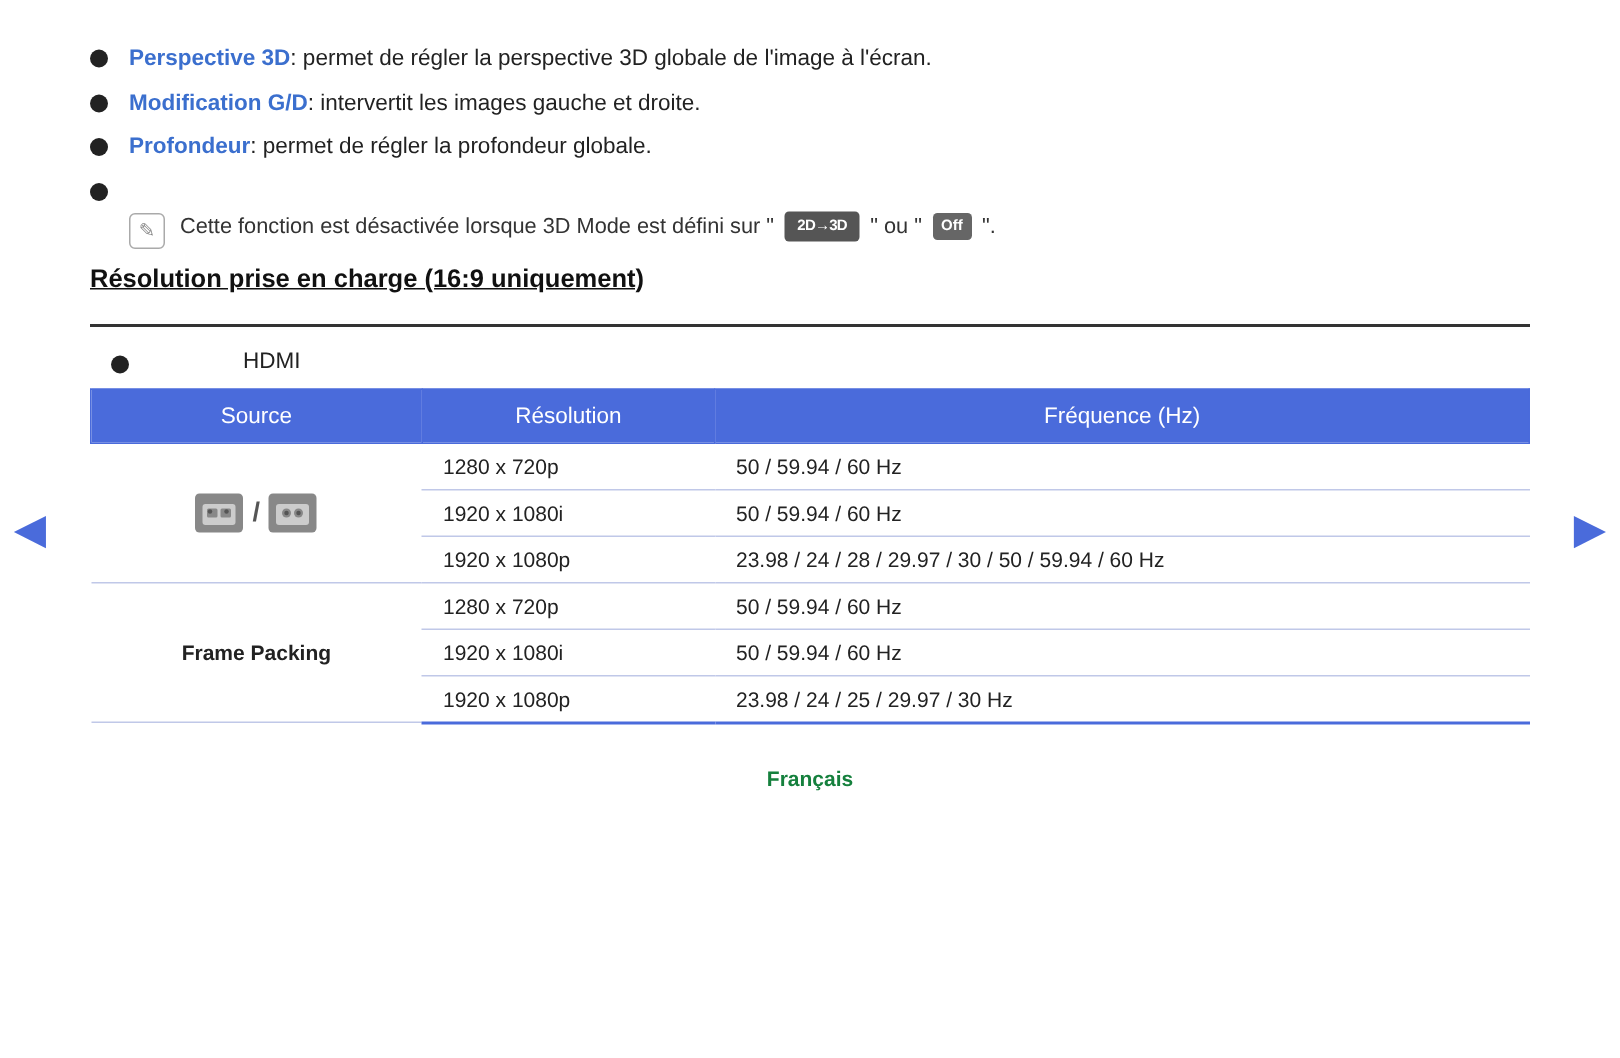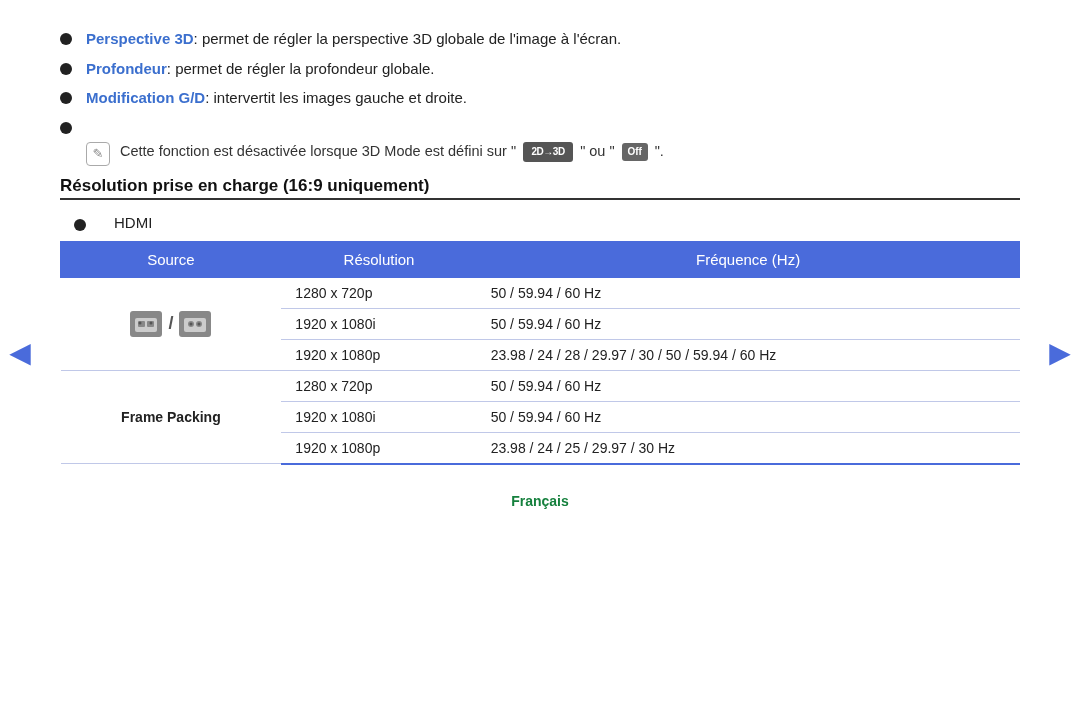--- a/index.html
+++ b/index.html
@@ -120,30 +120,32 @@
       margin: 0 3px;
       vertical-align: middle;
     }
 
     
     .section-heading {
       font-size: 17px;
       font-weight: bold;
       color: #111;
       border-bottom: 2px solid #333;
-      padding-bottom: 2px;
+      padding-bottom: 20px;
       margin-bottom: 14px;
+      text-decoration: underline;
     }
 
     
     .hdmi-bullet {
       display: flex;
       align-items: center;
       margin-bottom: 10px;
       margin-left: 14px;
+      gap: 48px;
     }
 
     
     .res-table {
       width: 100%;
       border-collapse: collapse;
       margin-top: 4px;
       margin-left: 0;
     }
     .res-table thead tr {
@@ -215,27 +217,27 @@
   <ul class="bullet-list">
     <li>
       <span class="bullet-dot"></span>
       <span>
         <span class="term-blue">Perspective 3D</span><span>: permet de régler la perspective 3D globale de l'image à l'écran.</span>
       </span>
     </li>
     <li>
       <span class="bullet-dot"></span>
       <span>
-        <span class="term-blue">Profondeur</span><span>: permet de régler la profondeur globale.</span>
+        <span class="term-blue">Modification G/D</span><span>: intervertit les images gauche et droite.</span>
       </span>
     </li>
     <li>
       <span class="bullet-dot"></span>
       <span>
-        <span class="term-blue">Modification G/D</span><span>: intervertit les images gauche et droite.</span>
+        <span class="term-blue">Profondeur</span><span>: permet de régler la profondeur globale.</span>
       </span>
     </li>
     <li>
       <span class="bullet-dot"></span>
     </li>
   </ul>
 
   <div class="note-block">
     <div class="note-icon">✎</div>
     <span class="note-text">

